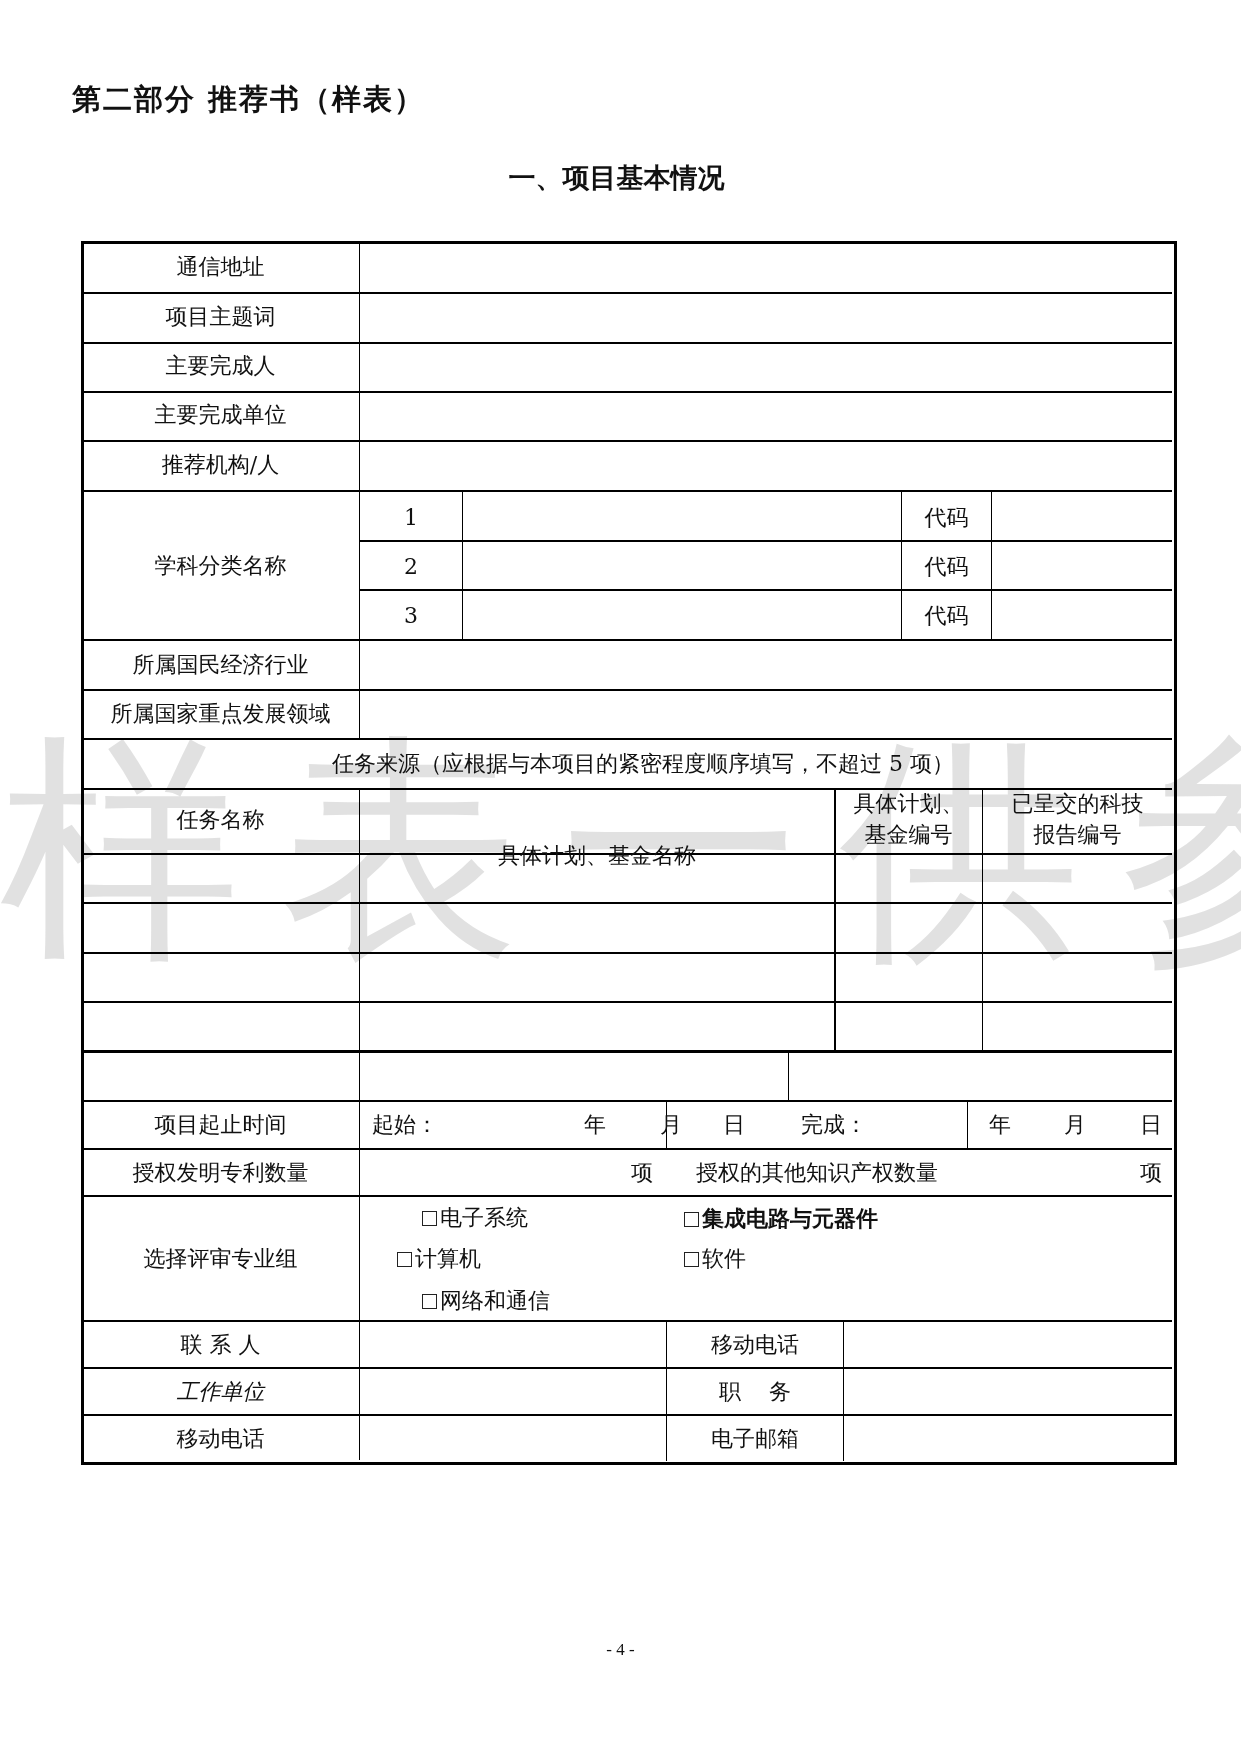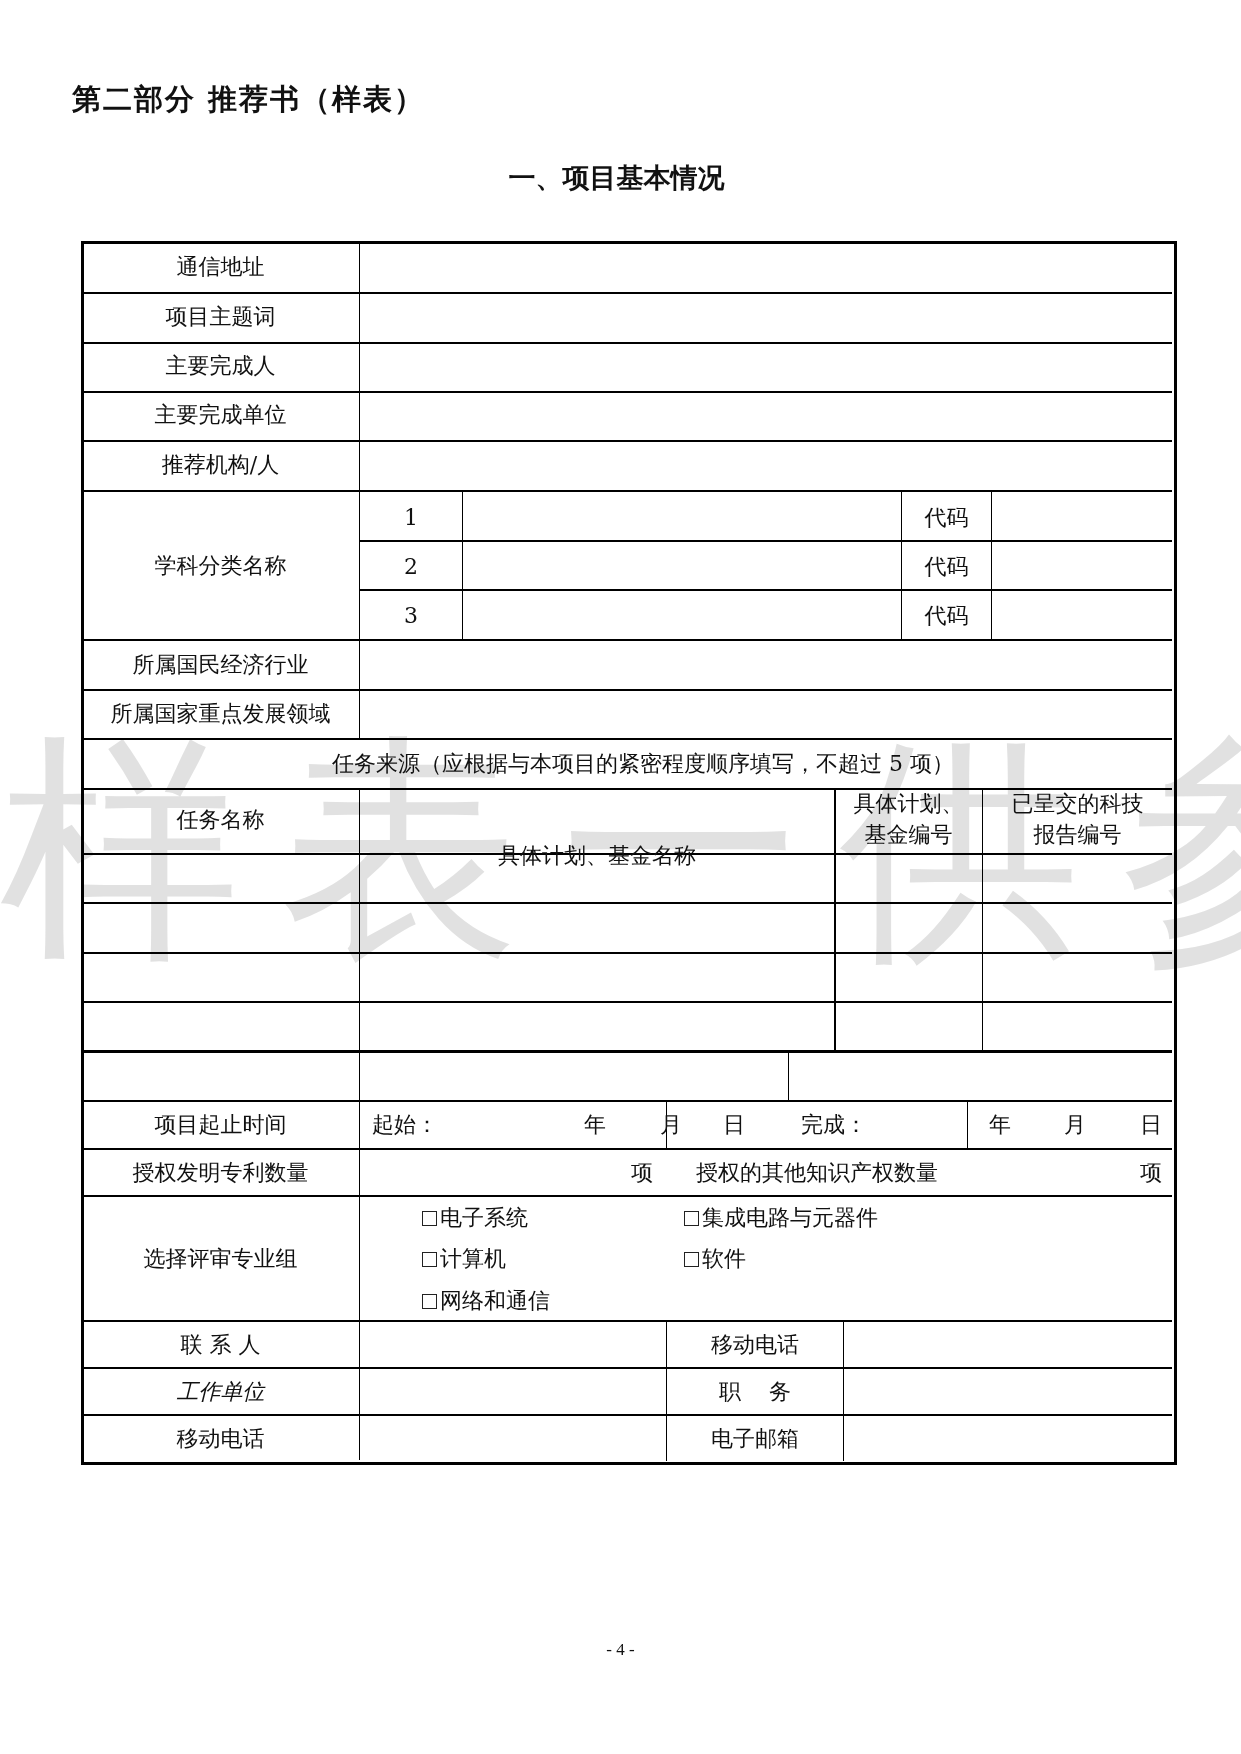--- a/index.html
+++ b/index.html
@@ -149,22 +149,22 @@
 
 <div class="cell-text center" style="left:82px;width:277px;top:1162px;">授权发明专利数量</div>
 <div class="abs" style="left:361px;top:1151px;width:260px;height:44px;"></div>
 <div class="cell-text" style="left:631px;top:1162px;">项</div>
 <div class="cell-text center" style="left:667px;width:300px;top:1162px;">授权的其他知识产权数量</div>
 <div class="abs" style="left:969px;top:1151px;width:160px;height:44px;"></div>
 <div class="cell-text" style="left:1140px;top:1162px;">项</div>
 
 <div class="cell-text center" style="left:82px;width:277px;top:1248px;">选择评审专业组</div>
 <div class="cell-text" style="left:422px;top:1207px;"><span class="checkbox"></span><span>电子系统</span></div>
-<div class="cell-text" style="left:684px;top:1207px;"><span class="checkbox"></span><span>集成电路与元器件</span></div>
-<div class="cell-text" style="left:422px;top:1248px;text-align:center;"><span class="checkbox"></span><span>计算机</span></div>
+<div class="cell-text" style="left:684px;top:1207px;font-weight:bold;"><span class="checkbox"></span><span>集成电路与元器件</span></div>
+<div class="cell-text" style="left:397px;top:1248px;text-align:center;"><span class="checkbox"></span><span>计算机</span></div>
 <div class="cell-text" style="left:684px;top:1248px;"><span class="checkbox"></span><span>软件</span></div>
 <div class="cell-text" style="left:422px;top:1290px;"><span class="checkbox"></span><span>网络和通信</span></div>
 
 <div class="cell-text center" style="left:82px;width:277px;top:1334px;">联 系 人</div>
 <div class="abs" style="left:361px;top:1322px;width:304px;height:44px;"></div>
 <div class="cell-text center" style="left:667px;width:176px;top:1334px;">移动电话</div>
 <div class="abs" style="left:845px;top:1322px;width:326px;height:44px;"></div>
 
 <div class="cell-text center" style="left:82px;width:277px;top:1381px;font-style:italic;">工作单位</div>
 <div class="abs" style="left:361px;top:1369px;width:304px;height:44px;"></div>

